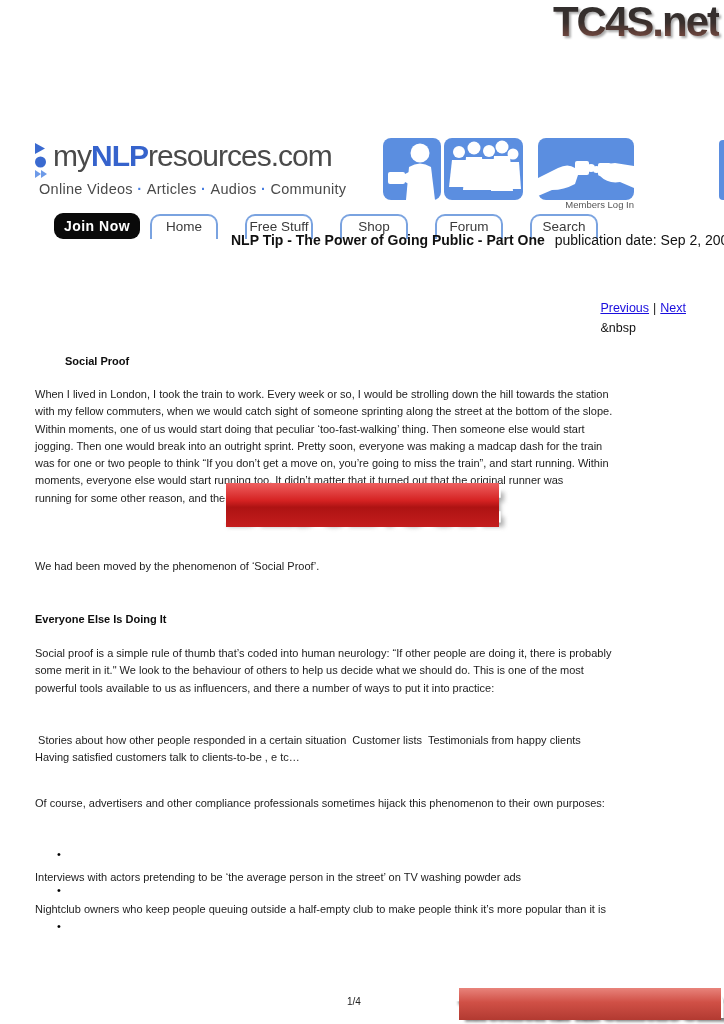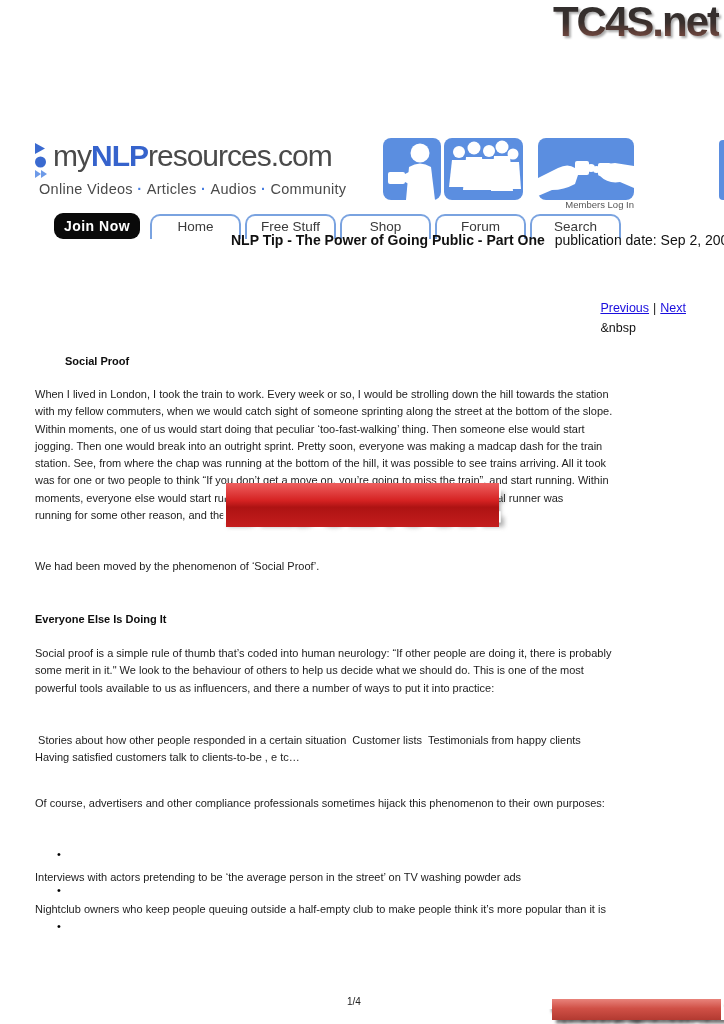--- a/index.html
+++ b/index.html
@@ -29,21 +29,21 @@
   .tile { top:138px; height:62px; background:#5b8ee0; border-radius:8px; cursor:pointer; }
   #tile-1 { left:383px; width:58px; }
   #tile-2 { left:444px; width:79px; }
   #tile-3 { left:538px; width:96px; }
   #tile-edge { left:719px; top:140px; width:5px; height:60px; background:#5b8ee0; border-radius:4px 0 0 4px; }
   .tile svg { width:100%; height:100%; display:block; }
   #members-login { top:199px; right:90px; font-size:9.5px; color:#555; cursor:pointer; }
 
   
   .tab {
-    top:214px; height:25px; width:91px; background:#fff;
+    top:214px; height:25px; width:68px; background:#fff;
     border:2px solid #7aa3e0; border-bottom:none; border-radius:10px 10px 0 0;
     text-align:center; font-size:13.5px; color:#3a3a3a; line-height:22px; cursor:pointer;
   }
   .tab-primary {
     top:213px; left:54px; height:26px; width:86px; background:#0a0a0a; border:none;
     border-radius:9px; color:#fff; font-weight:bold; font-size:14px; line-height:26px;
     letter-spacing:0.5px;
   }
   #tab-home   { left:150px; } #tab-free   { left:245px; }
   #tab-shop   { left:340px; } #tab-forum  { left:435px; }
@@ -82,21 +82,21 @@
   .wm-shadow { transform:translate(4px,5px); filter:blur(2px); }
   .wm-fill { position:relative; -webkit-background-clip:text; background-clip:text; color:transparent; }
 
   #wm-mid { left:226px; top:483px; z-index:6;
     font-family:"DejaVu Serif",serif; font-weight:bold; font-size:37px; letter-spacing:1px; }
   #wm-mid .wm-shadow  { color:rgba(100,100,100,0.5); -webkit-text-stroke:8px rgba(100,100,100,0.45); }
   #wm-mid .wm-outline { color:#fff; -webkit-text-stroke:9px #fff; }
   #wm-mid .wm-fill    { background:linear-gradient(180deg,#ee6060 0%,#d52222 40%,#ae1313 55%,#c41d1d 100%); }
 
   #wm-bottom { right:3px; bottom:3px; z-index:6;
-    font-family:"Liberation Sans",sans-serif; font-weight:bold; font-size:19px; letter-spacing:-0.5px; }
+    font-family:"Liberation Sans",sans-serif; font-weight:bold; font-size:29px; letter-spacing:-0.5px; }
   #wm-bottom .wm-shadow  { color:rgba(70,70,70,0.8); -webkit-text-stroke:7px rgba(70,70,70,0.7); transform:translate(3px,4px); filter:blur(1.5px); }
   #wm-bottom .wm-outline { color:#fff; -webkit-text-stroke:8px #fff; }
   #wm-bottom .wm-fill    { background:linear-gradient(180deg,#e8837b 0%,#d05046 45%,#b23ararb 100%); background:linear-gradient(180deg,#e8837b 0%,#d05046 45%,#b23a31 100%); }
 
   #page-num { left:347px; top:996px; font-size:10px; color:#222; }
 </style>
 </head>
 <body>
 
 <div id="page">
@@ -172,21 +172,20 @@
     </div>
     <div class="pnbsp">&amp;nbsp</div>
   </div>
 
   <div class="abs bheading" id="h-social">Social Proof</div>
   <div class="abs bodyblock" id="para-london">
       <div class="tline">When I lived in London, I took the train to work. Every week or so, I would be strolling down the hill towards the station</div>
       <div class="tline">with my fellow commuters, when we would catch sight of someone sprinting along the street at the bottom of the slope.</div>
       <div class="tline">Within moments, one of us would start doing that peculiar ‘too-fast-walking’ thing. Then someone else would start</div>
       <div class="tline">jogging. Then one would break into an outright sprint. Pretty soon, everyone was making a madcap dash for the train</div>
-      <div class="tline">station. See, from where the chap was running at the bottom of the hill, it was possible to see trains arriving. All it took</div>
       <div class="tline">was for one or two people to think “If you don’t get a move on, you’re going to miss the train”, and start running. Within</div>
       <div class="tline">moments, everyone else would start running too. It didn’t matter that it turned out that the original runner was</div>
       <div class="tline">running for some other reason, and there was no train due – we all arrived quite out of breath.</div>
     </div>
   <div class="abs bodyline" id="para-moved">We had been moved by the phenomenon of ‘Social Proof’.</div>
   <div class="abs bheading" id="h-everyone">Everyone Else Is Doing It</div>
   <div class="abs bodyblock" id="para-social">
       <div class="tline">Social proof is a simple rule of thumb that’s coded into human neurology: “If other people are doing it, there is probably</div>
       <div class="tline">some merit in it." We look to the behaviour of others to help us decide what we should do. This is one of the most</div>
       <div class="tline">powerful tools available to us as influencers, and there a number of ways to put it into practice:</div>

